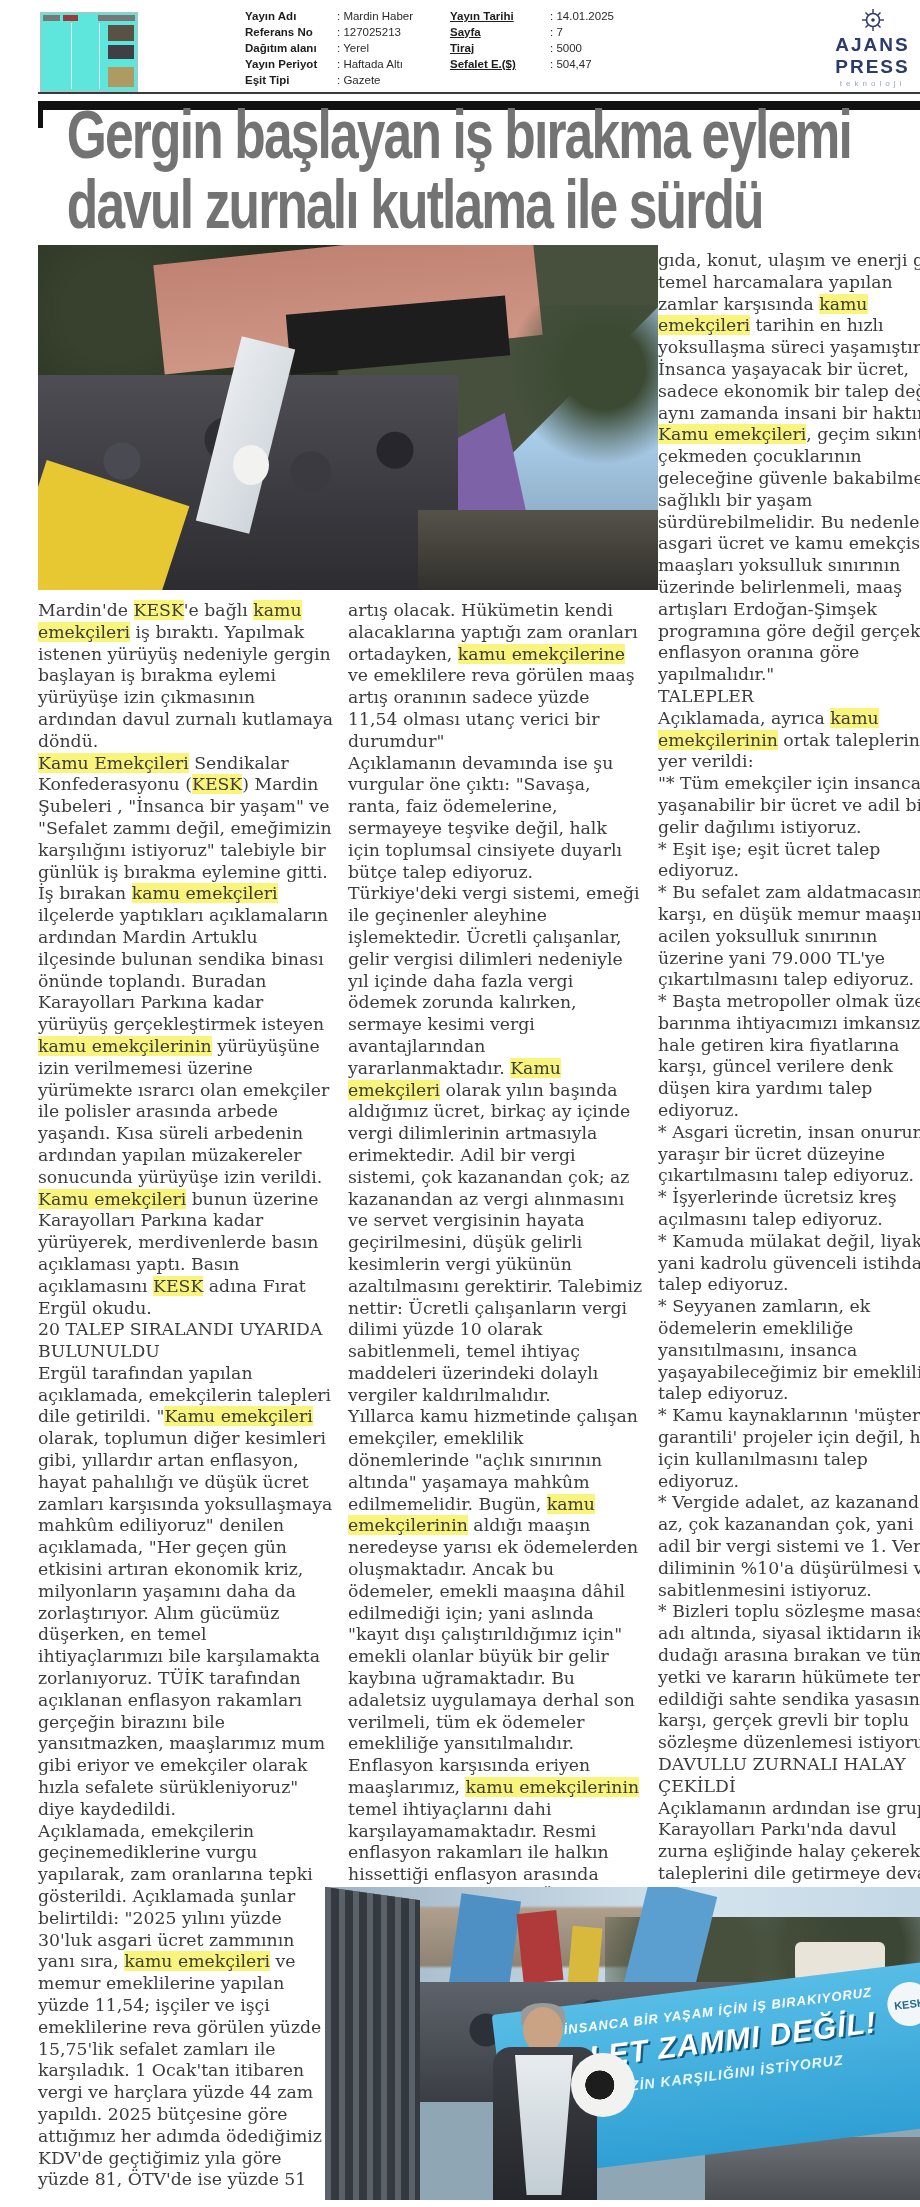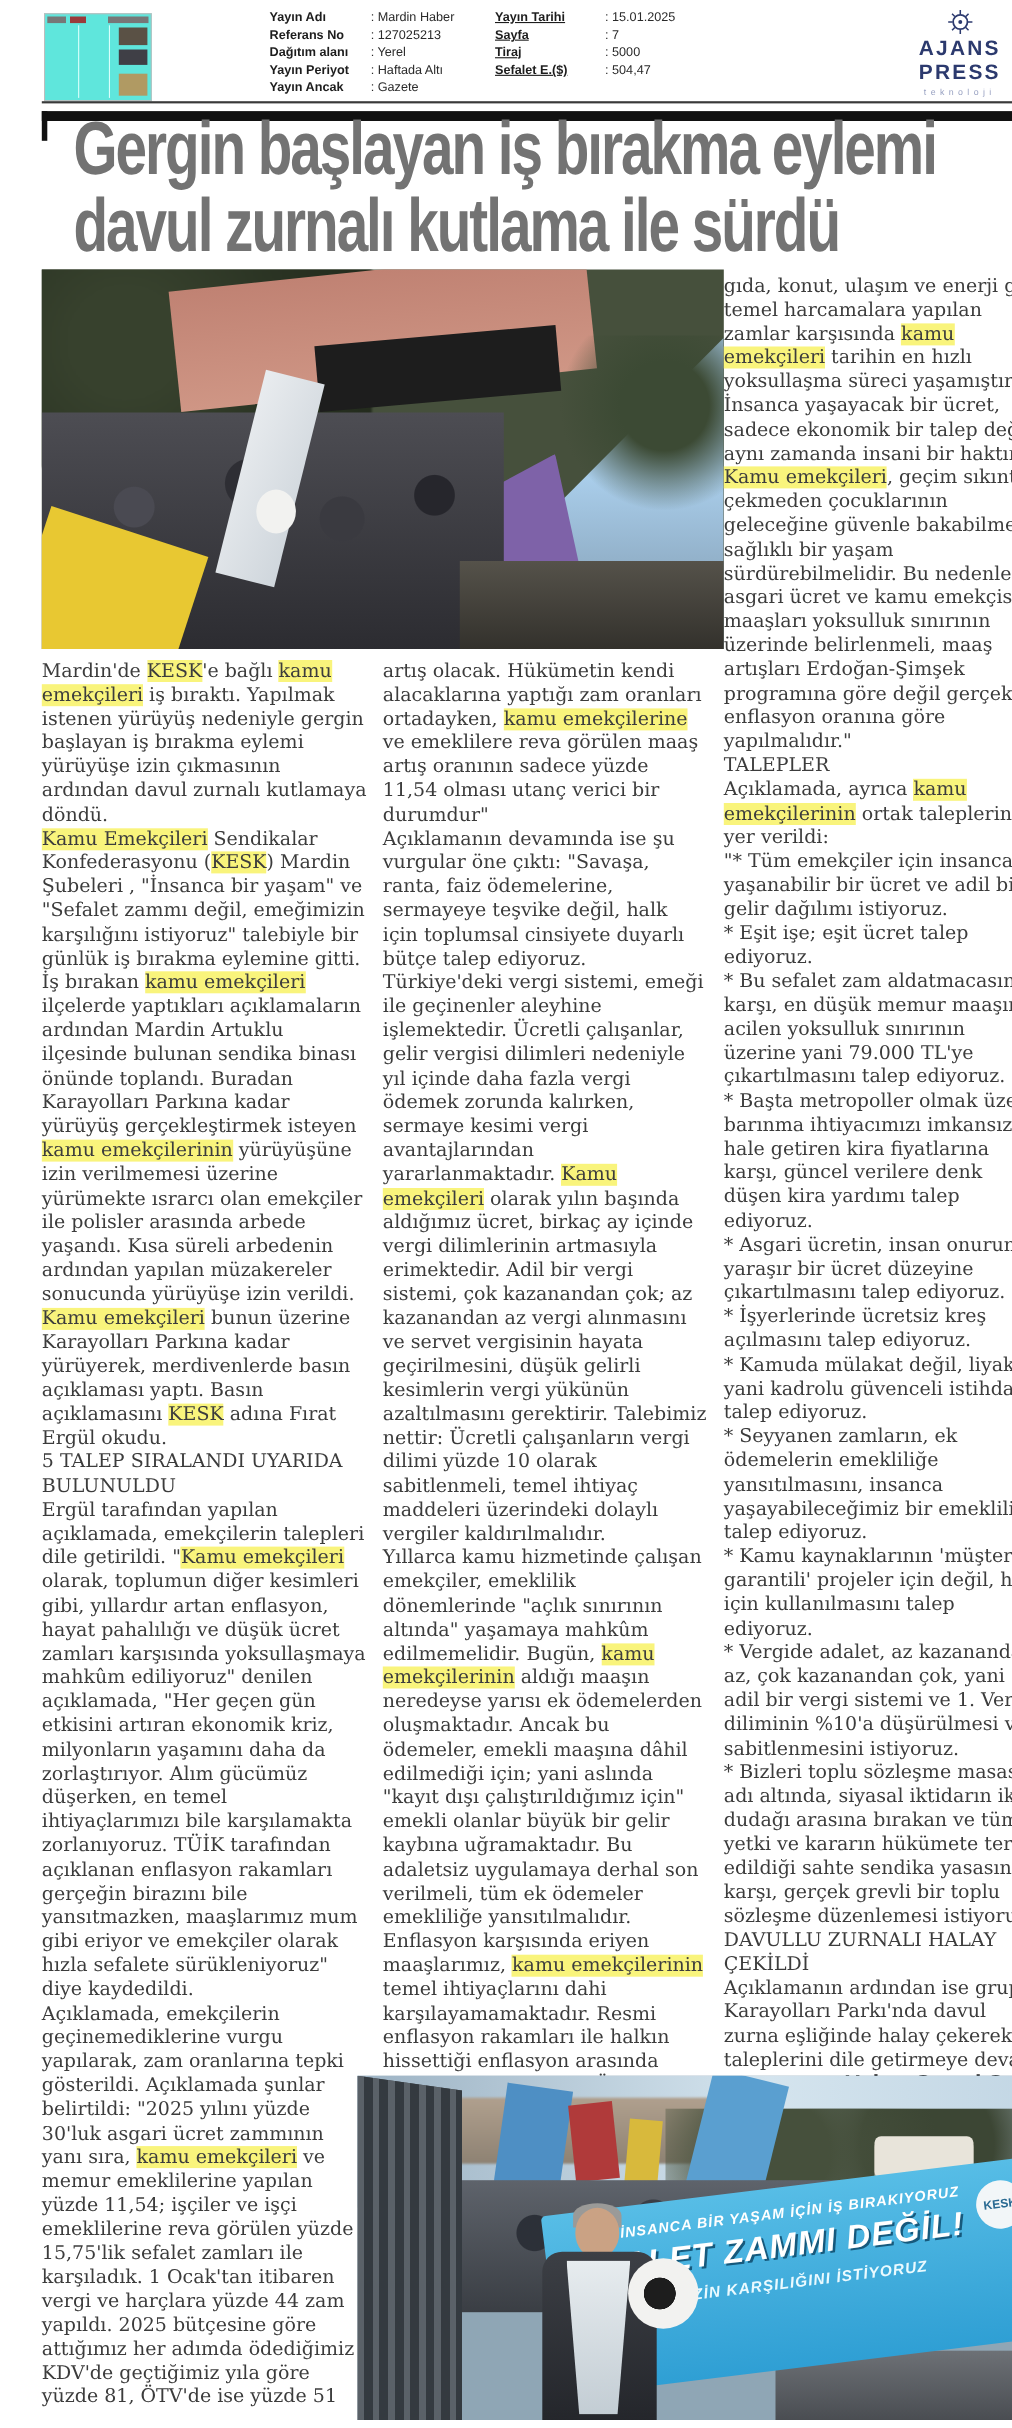--- a/index.html
+++ b/index.html
@@ -122,29 +122,29 @@
       </div>
     <div class="hrow">
         <span class="hlabel">Dağıtım alanı</span>
         <span class="hval">: Yerel</span>
       </div>
     <div class="hrow">
         <span class="hlabel">Yayın Periyot</span>
         <span class="hval">: Haftada Altı</span>
       </div>
     <div class="hrow">
-        <span class="hlabel">Yayın Ancak</span>
+        <span class="hlabel">Eşit Tipi</span>
         <span class="hval">: Gazete</span>
       </div>
   </div>
 
   <div class="meta-table meta-right">
     <div class="hrow">
         <span class="hlabel">Yayın Tarihi</span>
-        <span class="hval">: 15.01.2025</span>
+        <span class="hval">: 14.01.2025</span>
       </div>
     <div class="hrow">
         <span class="hlabel">Sayfa</span>
         <span class="hval">: 7</span>
       </div>
     <div class="hrow">
         <span class="hlabel">Tiraj</span>
         <span class="hval">: 5000</span>
       </div>
     <div class="hrow">
@@ -191,21 +191,21 @@
     <div class="tp-crowd-left"></div>
     <div class="tp-banner-white"></div>
     <div class="tp-balloon"></div>
     <div class="tp-flag-yellow"></div>
     <div class="tp-right-crowd"></div>
   </div>
 
   <div class="col col-1">
       <p class="para"><span>Mardin'de </span><span class="hl">KESK</span><span>'e bağlı </span><span class="hl">kamu emekçileri</span><span> iş bıraktı. Yapılmak istenen yürüyüş nedeniyle gergin başlayan iş bırakma eylemi yürüyüşe izin çıkmasının ardından davul zurnalı kutlamaya döndü.</span></p>
       <p class="para"><span class="hl">Kamu Emekçileri</span><span> Sendikalar Konfederasyonu (</span><span class="hl">KESK</span><span>) Mardin Şubeleri , "İnsanca bir yaşam" ve "Sefalet zammı değil, emeğimizin karşılığını istiyoruz" talebiyle bir günlük iş bırakma eylemine gitti. İş bırakan </span><span class="hl">kamu emekçileri</span><span> ilçelerde yaptıkları açıklamaların ardından Mardin Artuklu ilçesinde bulunan sendika binası önünde toplandı. Buradan Karayolları Parkına kadar yürüyüş gerçekleştirmek isteyen </span><span class="hl">kamu emekçilerinin</span><span> yürüyüşüne izin verilmemesi üzerine yürümekte ısrarcı olan emekçiler ile polisler arasında arbede yaşandı. Kısa süreli arbedenin ardından yapılan müzakereler sonucunda yürüyüşe izin verildi. </span><span class="hl">Kamu emekçileri</span><span> bunun üzerine Karayolları Parkına kadar yürüyerek, merdivenlerde basın açıklaması yaptı. Basın açıklamasını </span><span class="hl">KESK</span><span> adına Fırat Ergül okudu.</span></p>
-      <p class="para"><span>5 TALEP SIRALANDI UYARIDA BULUNULDU</span></p>
+      <p class="para"><span>20 TALEP SIRALANDI UYARIDA BULUNULDU</span></p>
       <p class="para"><span>Ergül tarafından yapılan açıklamada, emekçilerin talepleri dile getirildi. "</span><span class="hl">Kamu emekçileri</span><span> olarak, toplumun diğer kesimleri gibi, yıllardır artan enflasyon, hayat pahalılığı ve düşük ücret zamları karşısında yoksullaşmaya mahkûm ediliyoruz" denilen açıklamada, "Her geçen gün etkisini artıran ekonomik kriz, milyonların yaşamını daha da zorlaştırıyor. Alım gücümüz düşerken, en temel ihtiyaçlarımızı bile karşılamakta zorlanıyoruz. TÜİK tarafından açıklanan enflasyon rakamları gerçeğin birazını bile yansıtmazken, maaşlarımız mum gibi eriyor ve emekçiler olarak hızla sefalete sürükleniyoruz" diye kaydedildi.</span></p>
       <p class="para"><span>Açıklamada, emekçilerin geçinemediklerine vurgu yapılarak, zam oranlarına tepki gösterildi. Açıklamada şunlar belirtildi: "2025 yılını yüzde 30'luk asgari ücret zammının yanı sıra, </span><span class="hl">kamu emekçileri</span><span> ve memur emeklilerine yapılan yüzde 11,54; işçiler ve işçi emeklilerine reva görülen yüzde 15,75'lik sefalet zamları ile karşıladık. 1 Ocak'tan itibaren vergi ve harçlara yüzde 44 zam yapıldı. 2025 bütçesine göre attığımız her adımda ödediğimiz KDV'de geçtiğimiz yıla göre yüzde 81, ÖTV'de ise yüzde 51</span></p>
     </div>
   <div class="col col-2">
       <p class="para"><span>artış olacak. Hükümetin kendi alacaklarına yaptığı zam oranları ortadayken, </span><span class="hl">kamu emekçilerine</span><span> ve emeklilere reva görülen maaş artış oranının sadece yüzde 11,54 olması utanç verici bir durumdur"</span></p>
       <p class="para"><span>Açıklamanın devamında ise şu vurgular öne çıktı: "Savaşa, ranta, faiz ödemelerine, sermayeye teşvike değil, halk için toplumsal cinsiyete duyarlı bütçe talep ediyoruz. Türkiye'deki vergi sistemi, emeği ile geçinenler aleyhine işlemektedir. Ücretli çalışanlar, gelir vergisi dilimleri nedeniyle yıl içinde daha fazla vergi ödemek zorunda kalırken, sermaye kesimi vergi avantajlarından yararlanmaktadır. </span><span class="hl">Kamu emekçileri</span><span> olarak yılın başında aldığımız ücret, birkaç ay içinde vergi dilimlerinin artmasıyla erimektedir. Adil bir vergi sistemi, çok kazanandan çok; az kazanandan az vergi alınmasını ve servet vergisinin hayata geçirilmesini, düşük gelirli kesimlerin vergi yükünün azaltılmasını gerektirir. Talebimiz nettir: Ücretli çalışanların vergi dilimi yüzde 10 olarak sabitlenmeli, temel ihtiyaç maddeleri üzerindeki dolaylı vergiler kaldırılmalıdır.</span></p>
       <p class="para"><span>Yıllarca kamu hizmetinde çalışan emekçiler, emeklilik dönemlerinde "açlık sınırının altında" yaşamaya mahkûm edilmemelidir. Bugün, </span><span class="hl">kamu emekçilerinin</span><span> aldığı maaşın neredeyse yarısı ek ödemelerden oluşmaktadır. Ancak bu ödemeler, emekli maaşına dâhil edilmediği için; yani aslında "kayıt dışı çalıştırıldığımız için" emekli olanlar büyük bir gelir kaybına uğramaktadır. Bu adaletsiz uygulamaya derhal son verilmeli, tüm ek ödemeler emekliliğe yansıtılmalıdır.</span></p>
       <p class="para"><span>Enflasyon karşısında eriyen maaşlarımız, </span><span class="hl">kamu emekçilerinin</span><span> temel ihtiyaçlarını dahi karşılayamamaktadır. Resmi enflasyon rakamları ile halkın hissettiği enflasyon arasında büyük bir fark vardır. Özellikle</span></p>
     </div>
   <div class="col col-3">

